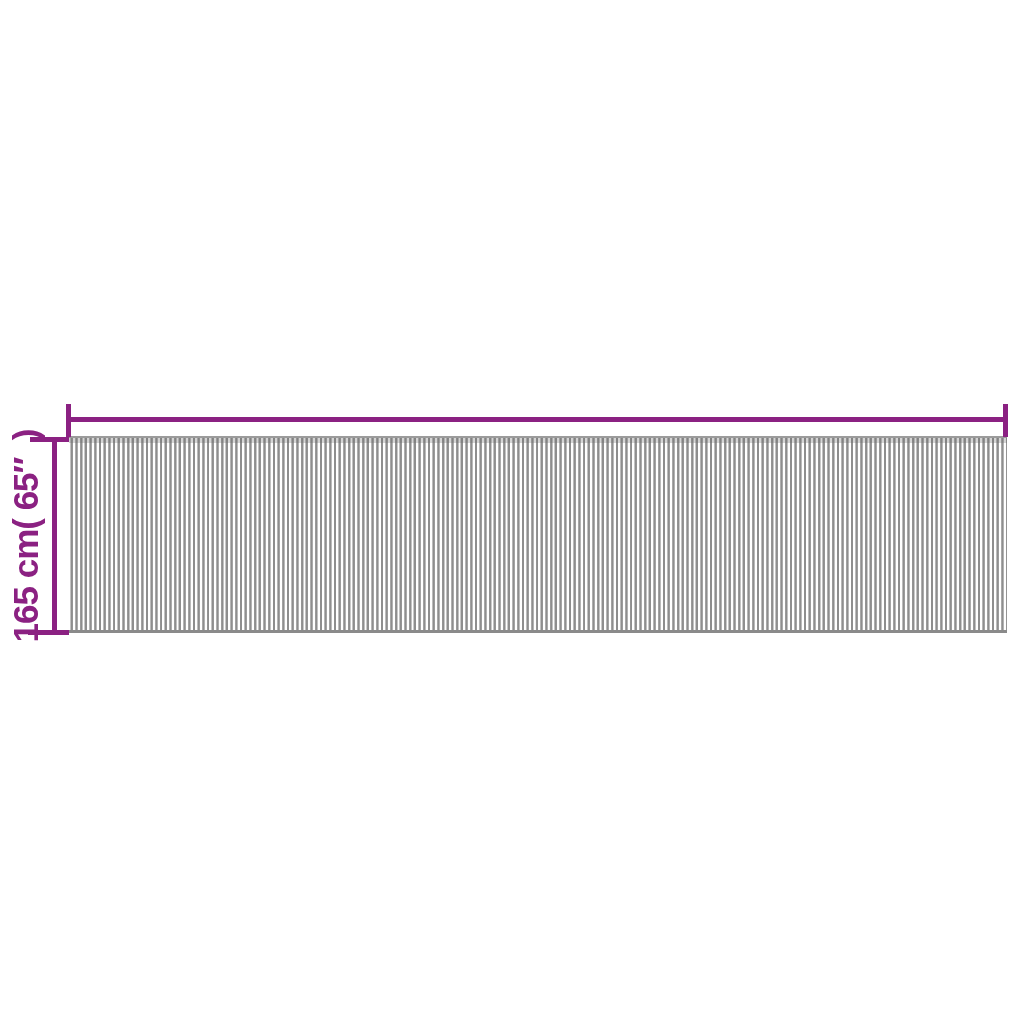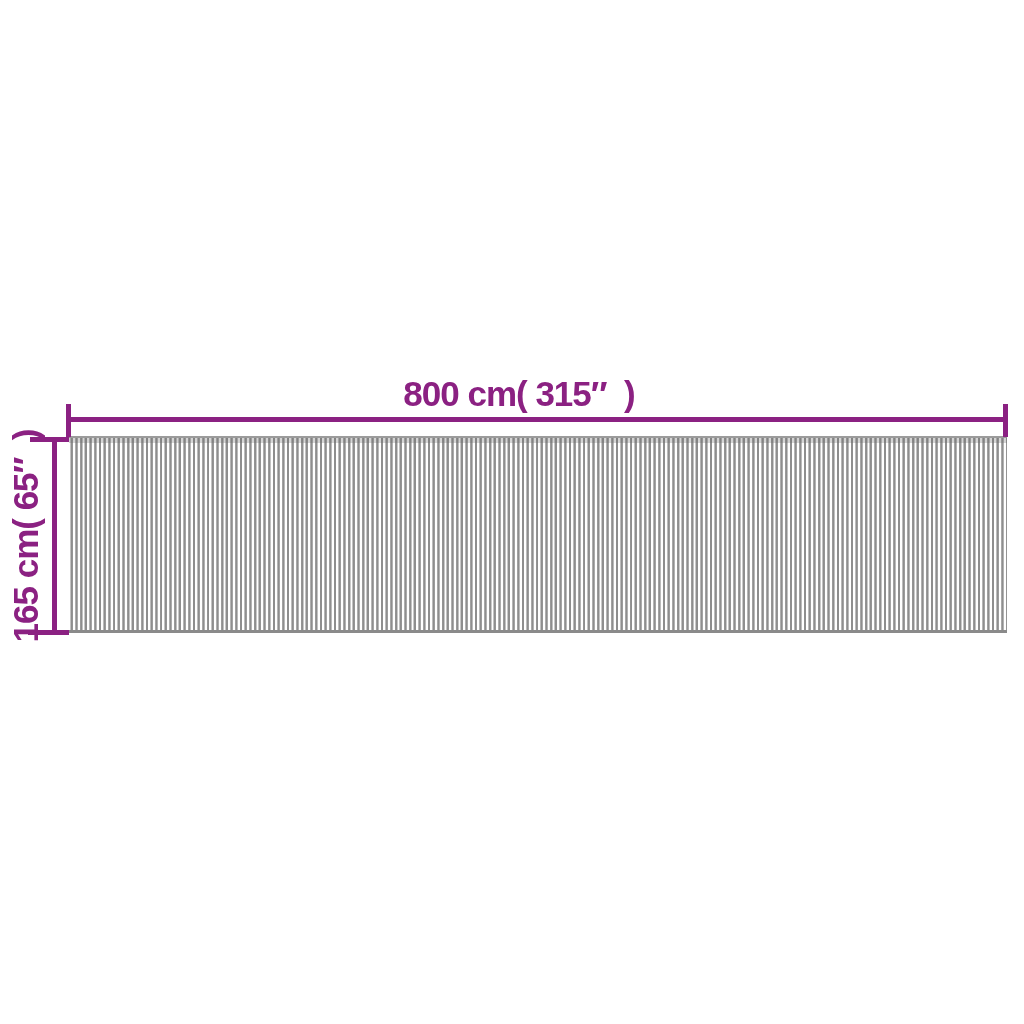--- a/index.html
+++ b/index.html
@@ -71,21 +71,20 @@
     line-height: 38px;
   }
 </style>
 </head>
 <body>
 
 <div class="canvas">
 
   <div class="mat"></div>
 
-  <div class="dim-label h-label">800 cm( 315″  )</div>
   <div class="dim h-line"></div>
   <div class="dim h-tick-l"></div>
   <div class="dim h-tick-r"></div>
 
   <div class="dim-label v-label">165 cm( 65″  )</div>
   <div class="dim v-line"></div>
   <div class="dim v-tick-t"></div>
   <div class="dim v-tick-b"></div>
 
 </div>

